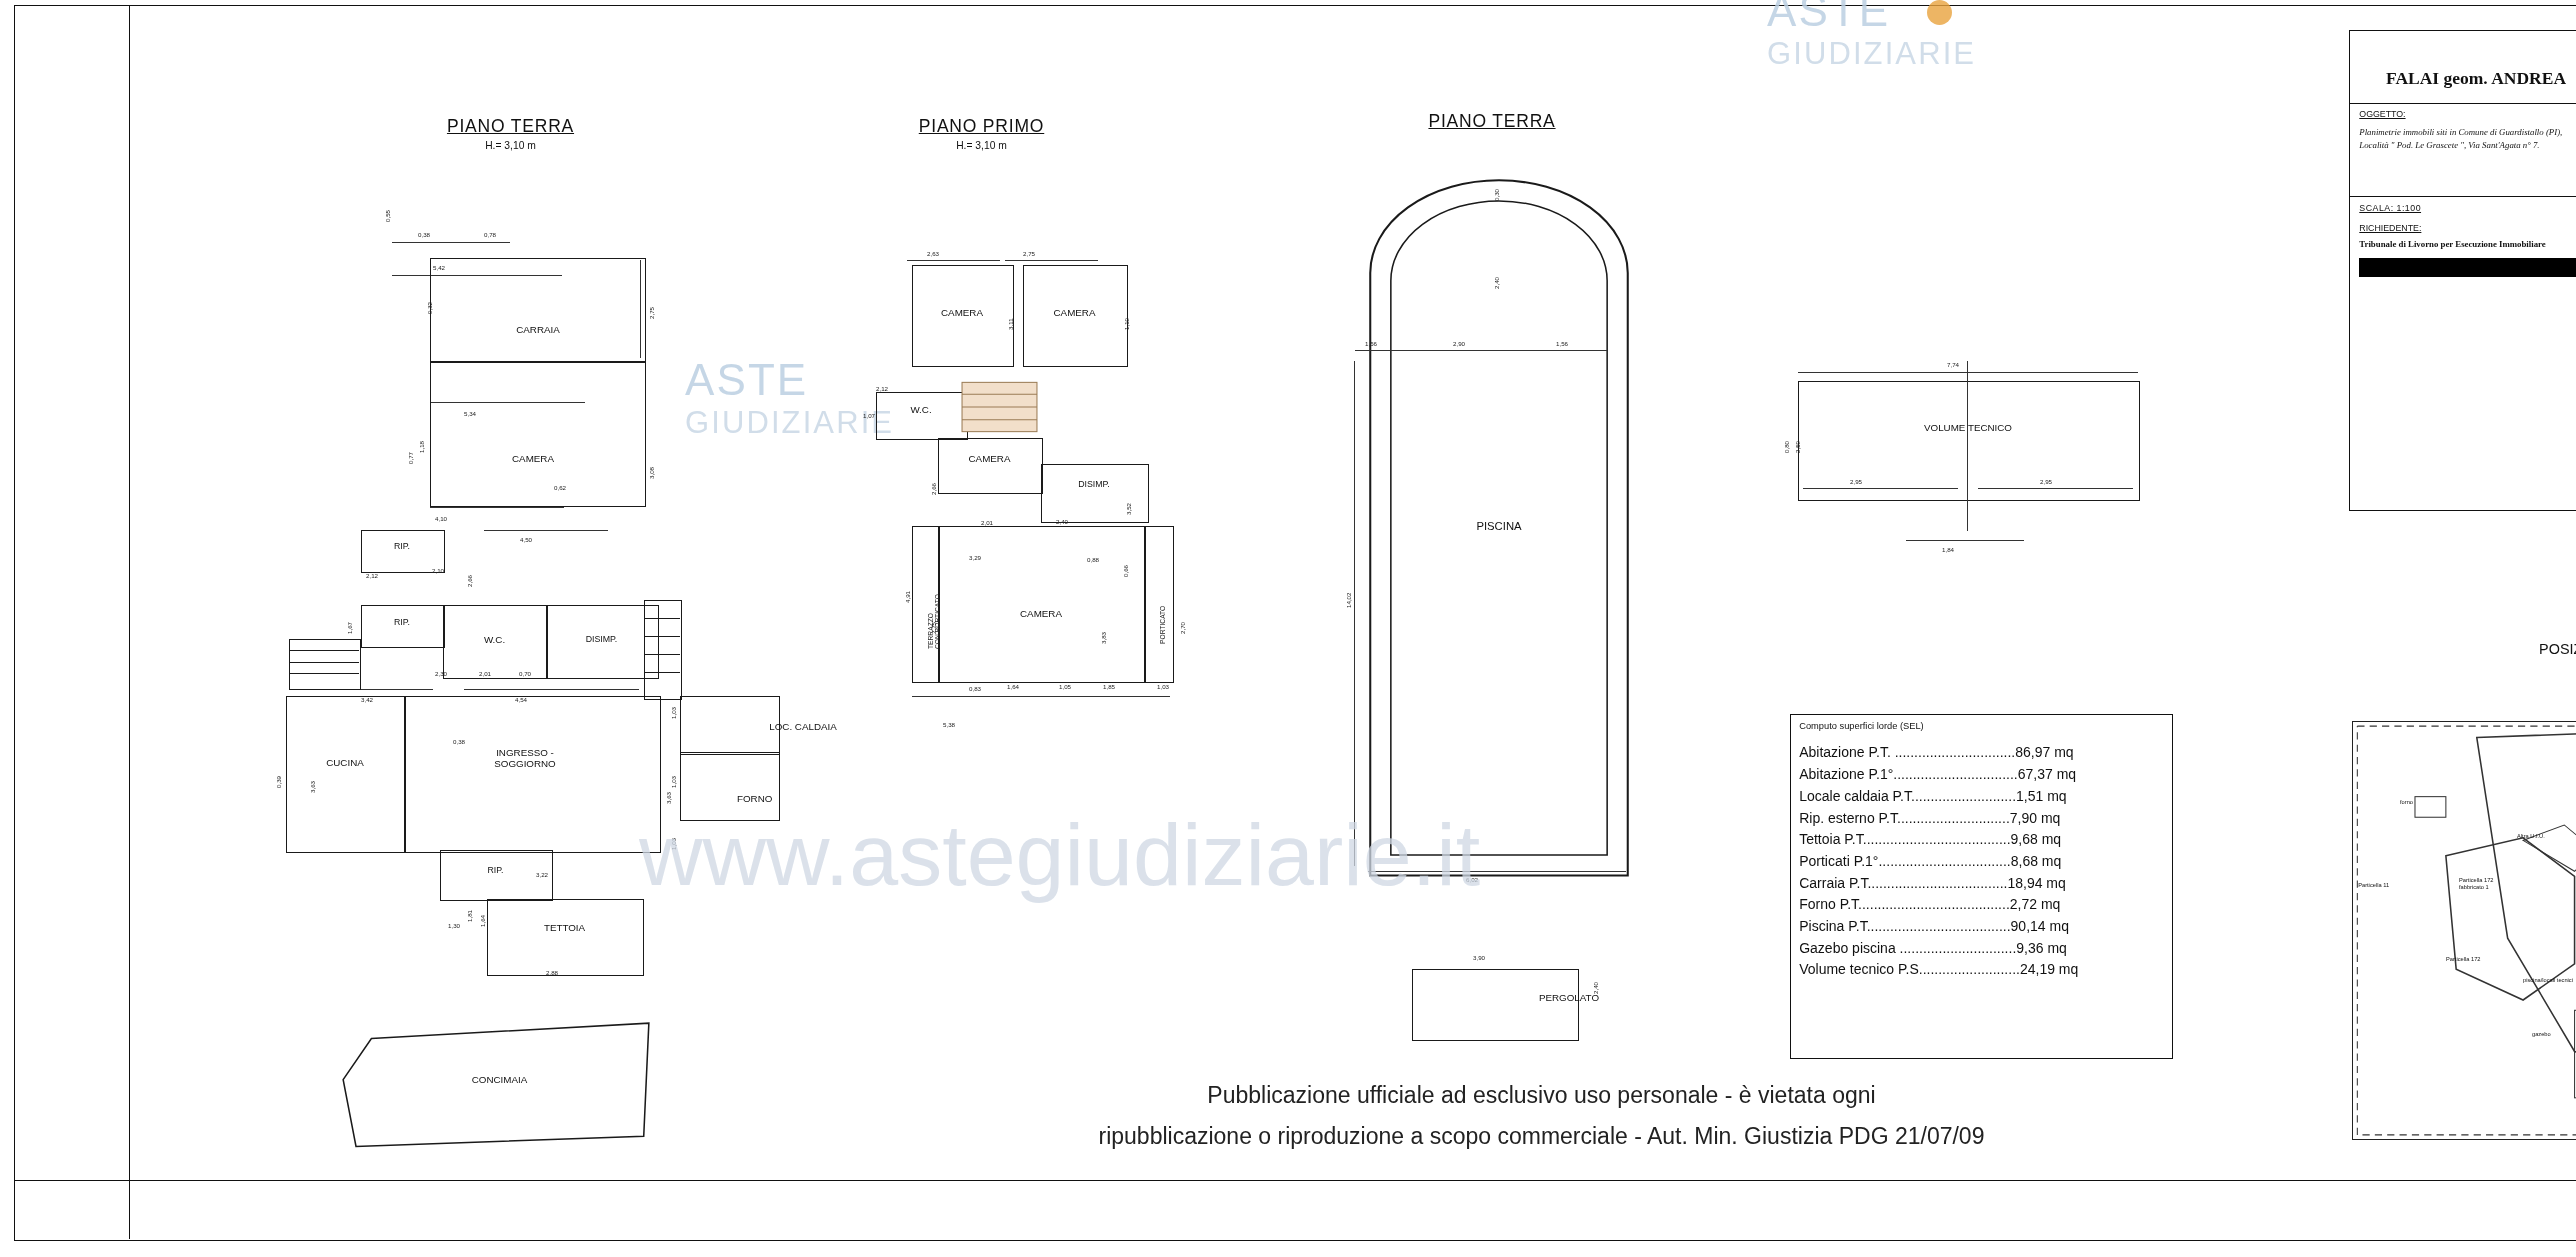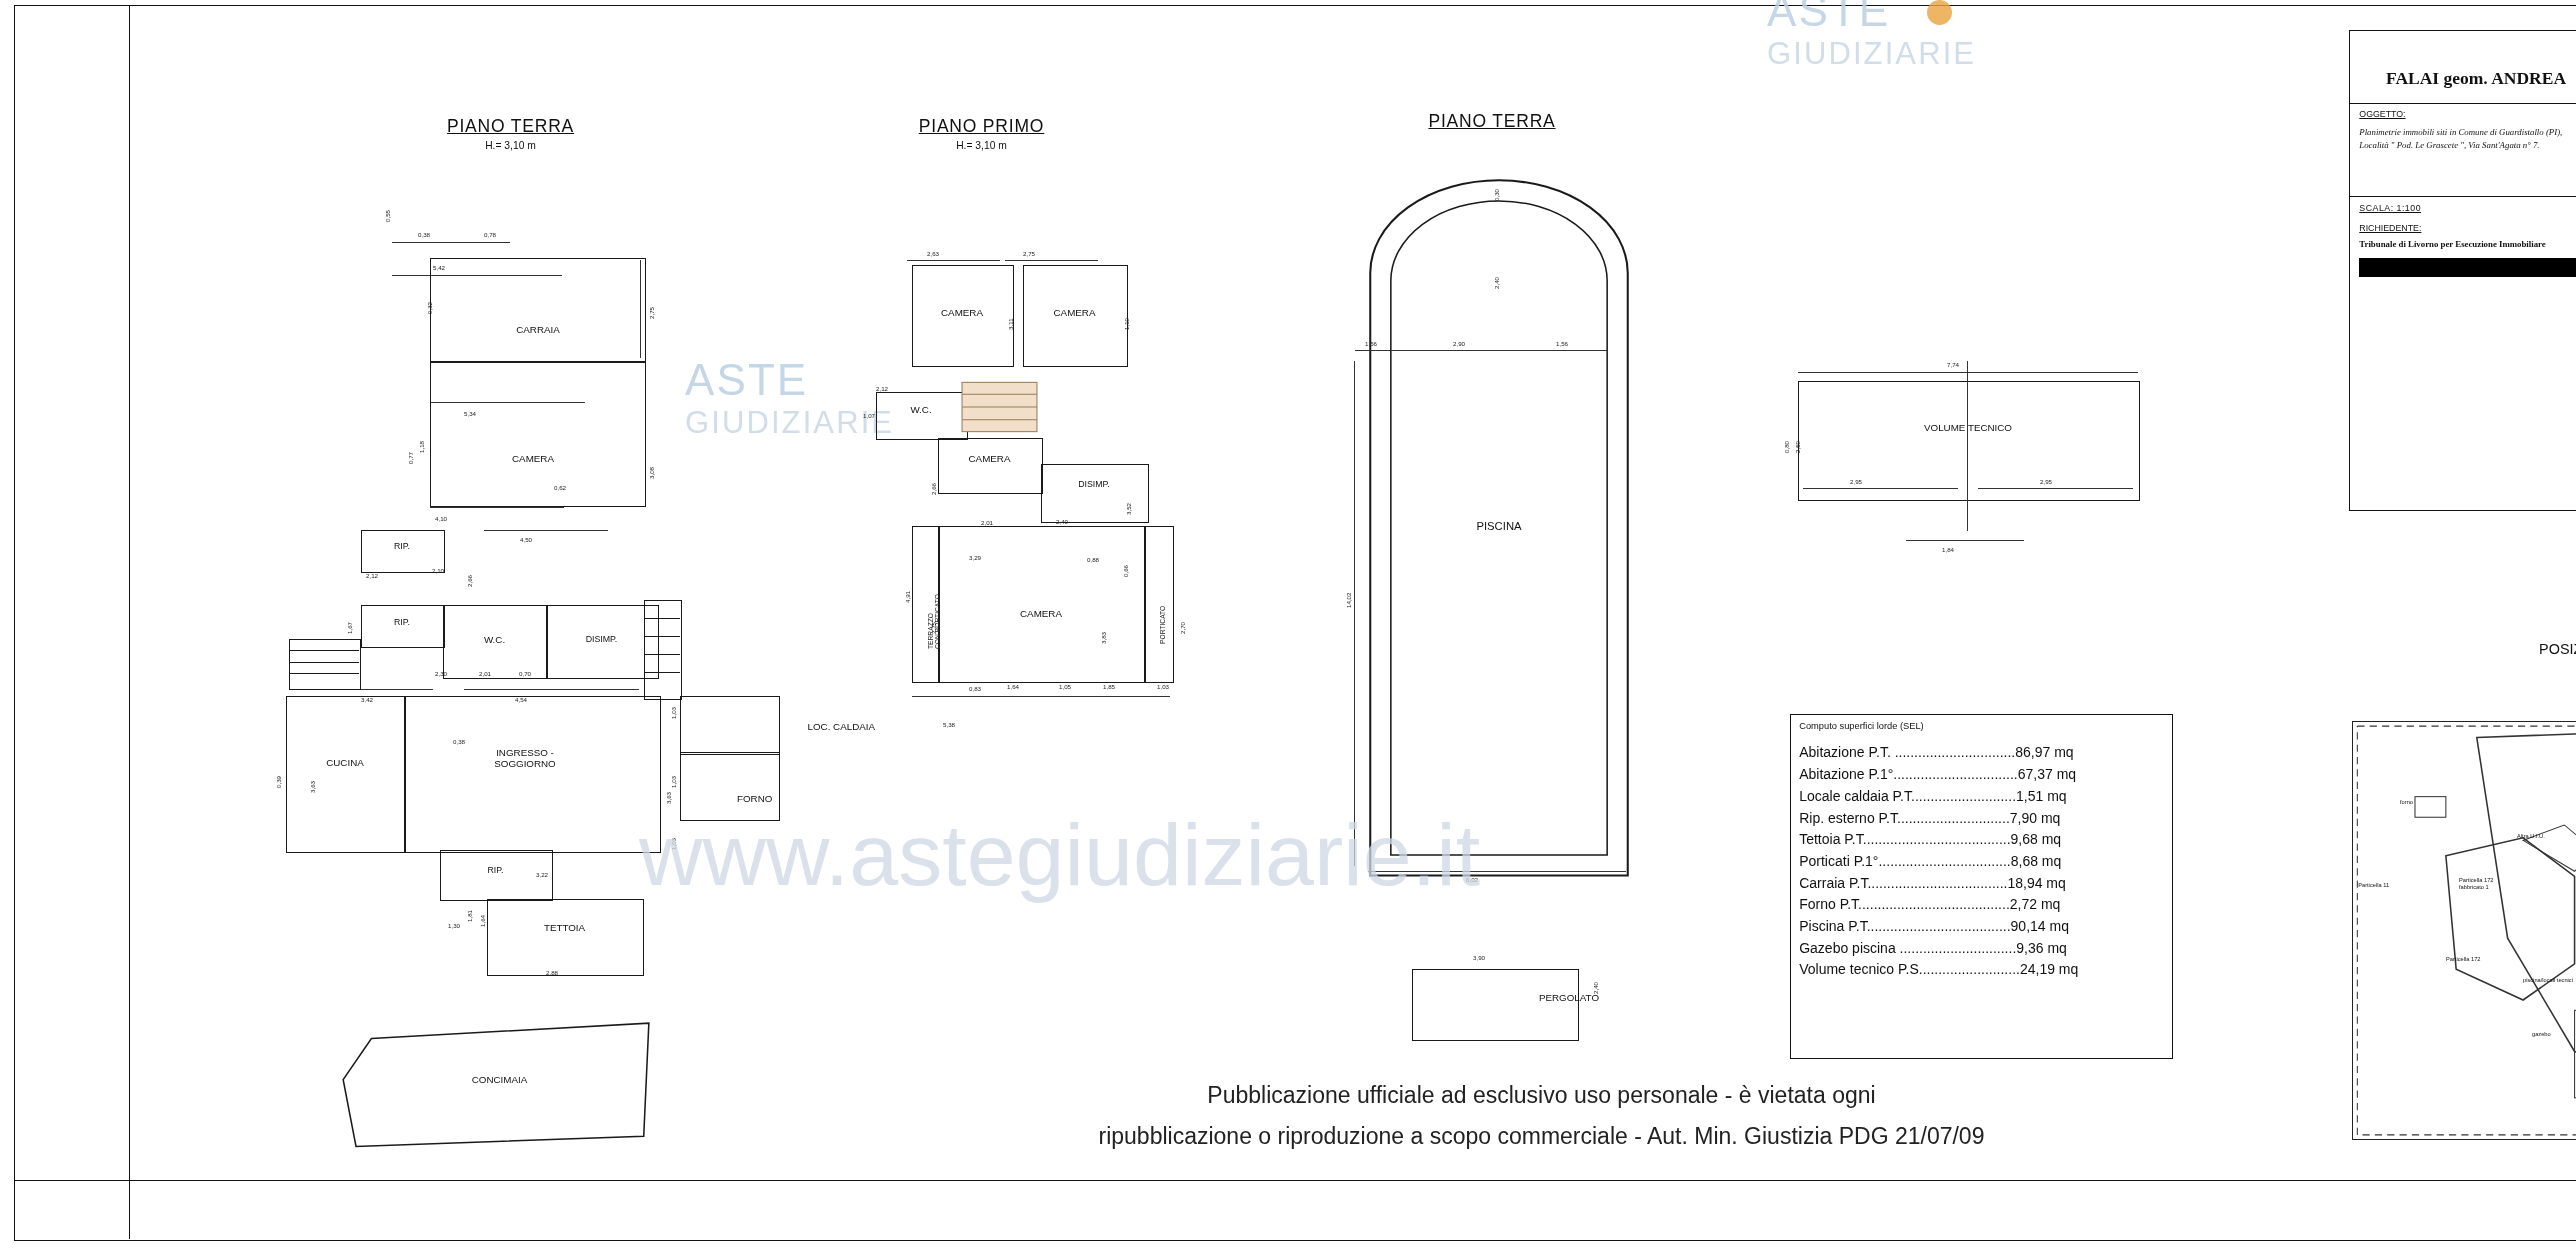--- a/index.html
+++ b/index.html
@@ -134,21 +134,21 @@
     <div class="dimtextv" style="left:309px;top:793px;">3,63</div>
     <div class="dimtextv" style="left:275px;top:788px;">0,39</div>
 
     <div class="wall" style="left:404px;top:696px;width:255px;height:155px;"></div>
     <div class="roomlabel" style="left:417px;top:747px;width:216px;white-space:pre-line;">INGRESSO -
 SOGGIORNO</div>
     <div class="dimtext" style="left:453px;top:738px;">0,38</div>
     <div class="dimtextv" style="left:665px;top:804px;">3,63</div>
 
     <div class="wall" style="left:680px;top:696px;width:98px;height:57px;"></div>
-    <div class="roomlabel" style="left:731px;top:721px;width:144px;text-align:right;">LOC. CALDAIA</div>
+    <div class="roomlabel" style="left:731px;top:721px;width:144px;text-align:center;">LOC. CALDAIA</div>
     <div class="wall" style="left:680px;top:752px;width:98px;height:67px;"></div>
     <div class="roomlabel" style="left:737px;top:793px;width:103px;text-align:left;">FORNO</div>
     <div class="dimtextv" style="left:670px;top:719px;">1,03</div>
     <div class="dimtextv" style="left:670px;top:788px;">1,03</div>
     <div class="dimtextv" style="left:670px;top:850px;">1,03</div>
 
     <div class="wall" style="left:440px;top:850px;width:111px;height:49px;"></div>
     <div class="roomlabel" style="left:440px;top:865px;width:111px;font-size:8.8px;">RIP.</div>
     <div class="wall" style="left:487px;top:899px;width:155px;height:75px;"></div>
     <div class="roomlabel" style="left:487px;top:922px;width:155px;">TETTOIA</div>

